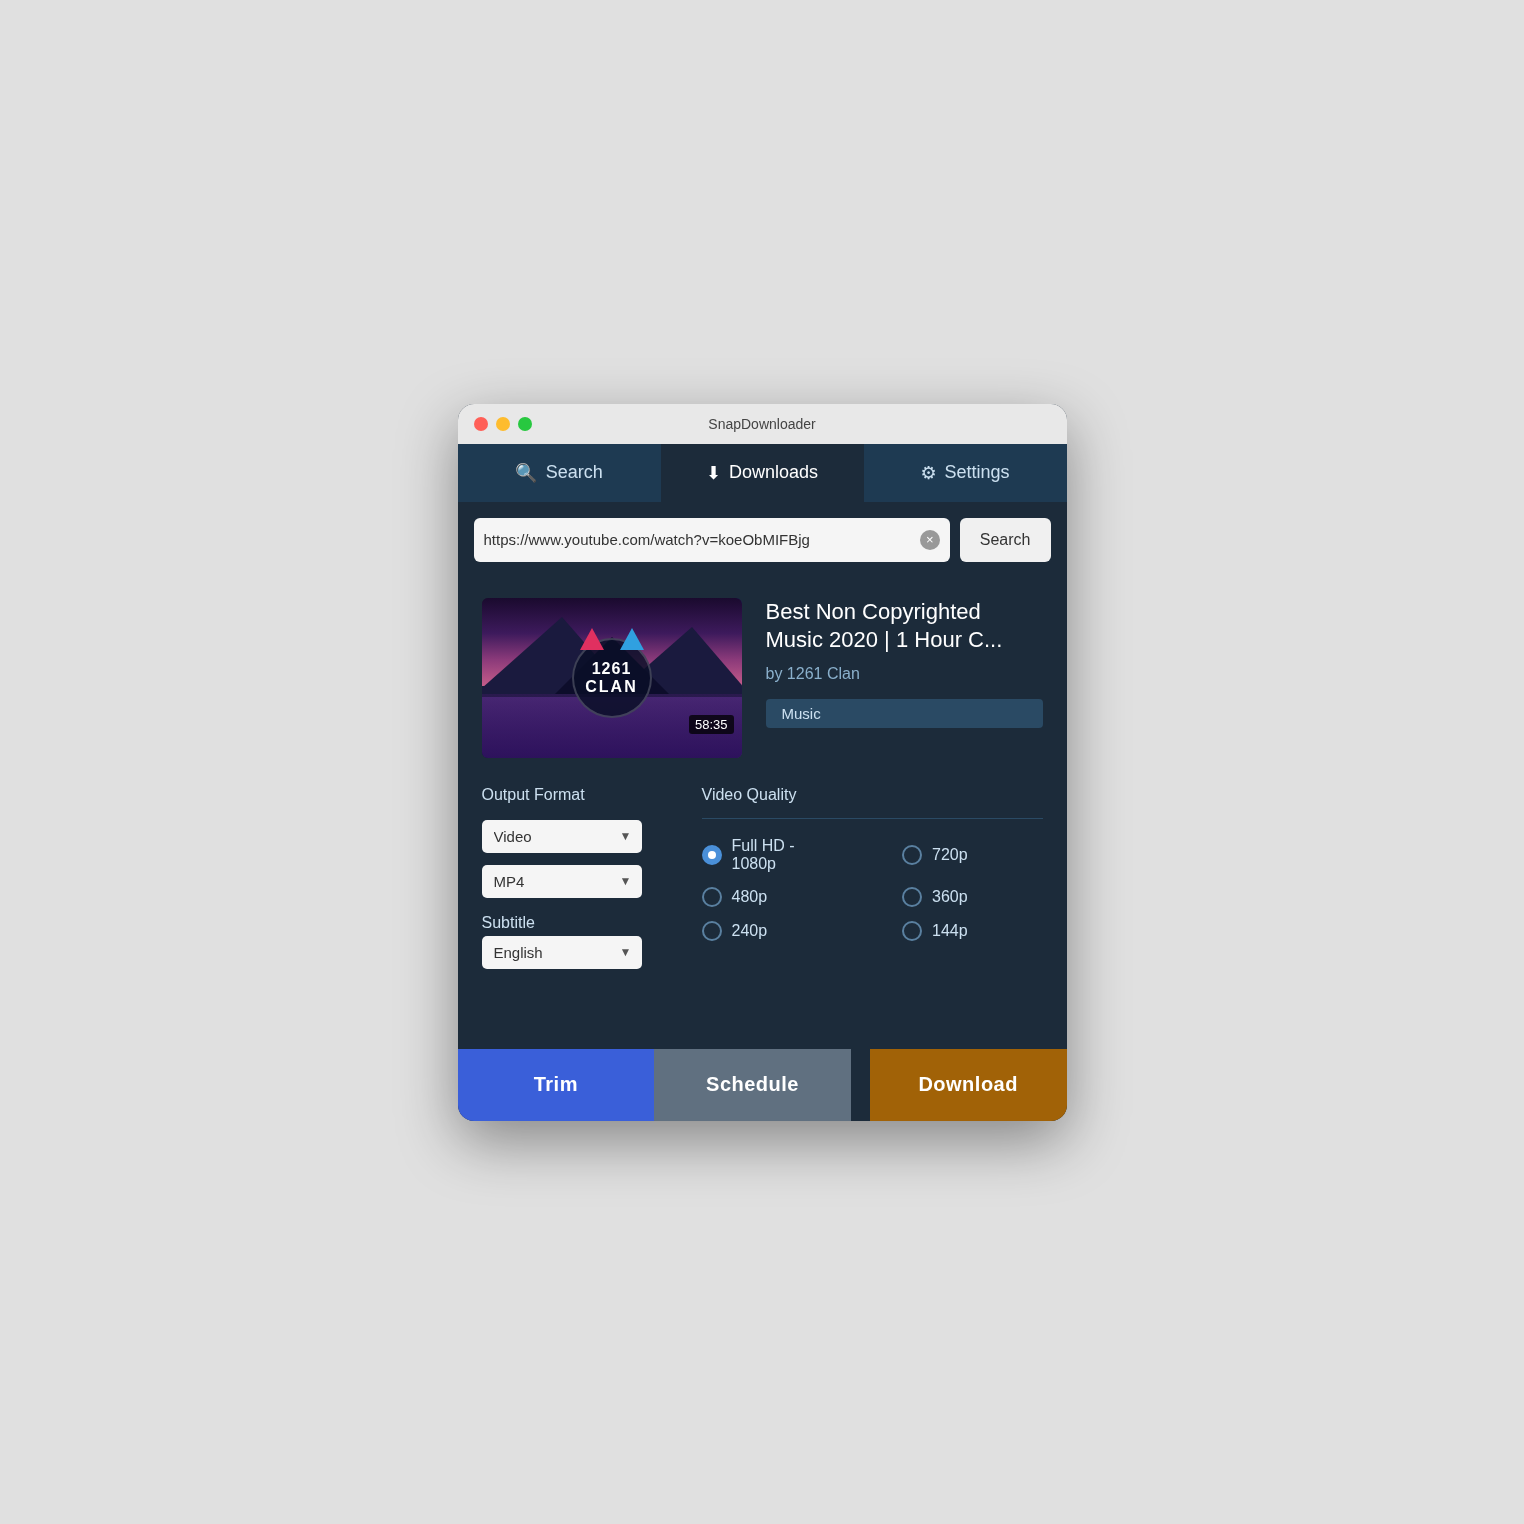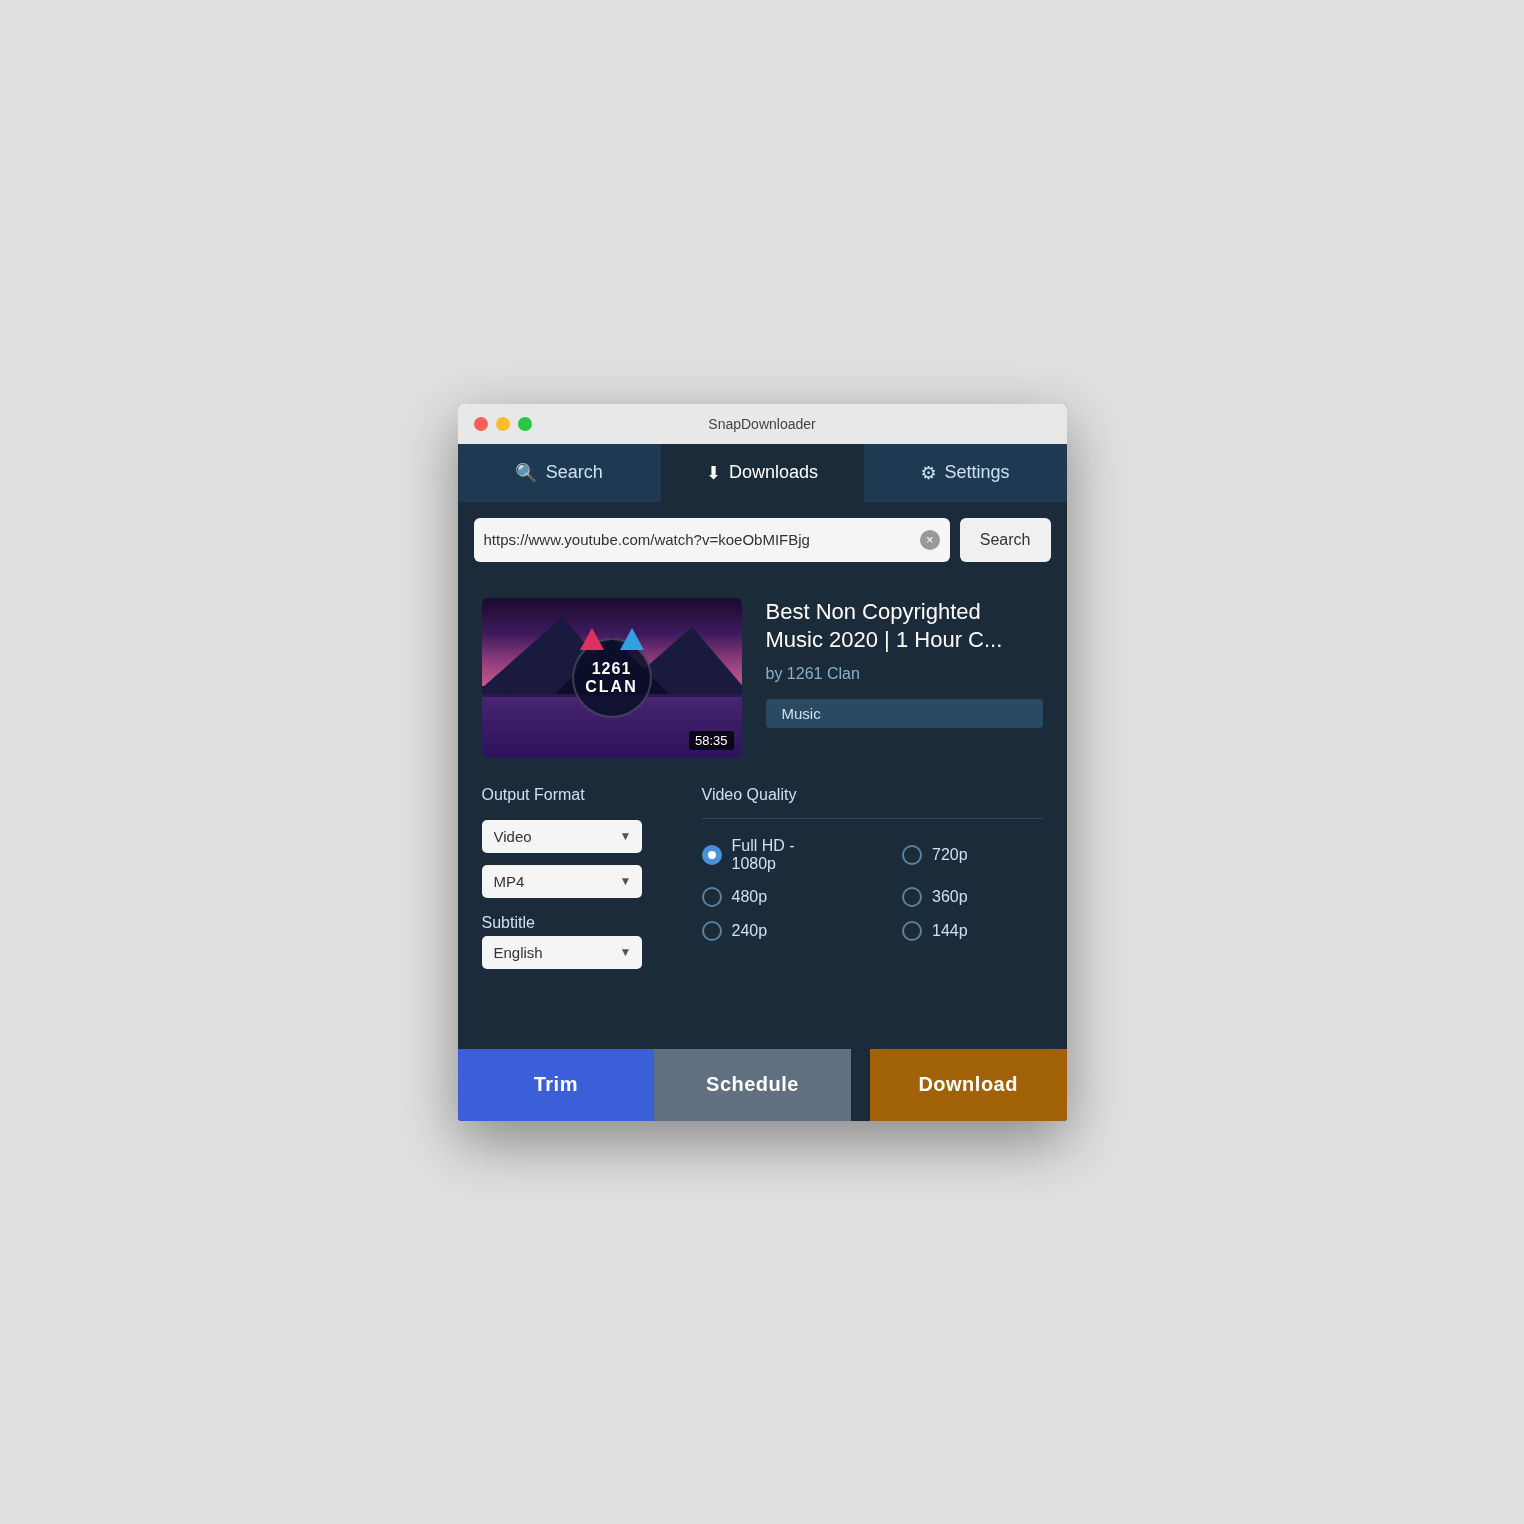--- a/index.html
+++ b/index.html
@@ -7,21 +7,21 @@
       background: #e0e0e0;
       display: flex;
       justify-content: center;
       align-items: center;
       min-height: 100vh;
       font-family: -apple-system, BlinkMacSystemFont, 'Segoe UI', Helvetica, Arial, sans-serif;
     }
     .window {
       width: 609px;
       background: #1c2b3a;
-      border-radius: 4px;
+      border-radius: 16px;
       box-shadow: 0 20px 60px rgba(0,0,0,0.4);
       overflow: hidden;
     }
     .title-bar {
       background: #e8e8e8;
       padding: 12px 16px;
       display: flex;
       align-items: center;
       justify-content: center;
       position: relative;
@@ -238,21 +238,21 @@
       letter-spacing: 1px;
     }
     .logo-text-bottom {
       font-size: 16px;
       font-weight: 900;
       color: white;
       letter-spacing: 2px;
     }
     .duration-badge {
       position: absolute;
-      bottom: 8px;
+      bottom: 24px;
       right: 8px;
       background: rgba(0,0,0,0.75);
       color: white;
       font-size: 13px;
       padding: 2px 6px;
       border-radius: 3px;
     }
     .video-details {
       flex: 1;
       display: flex;

